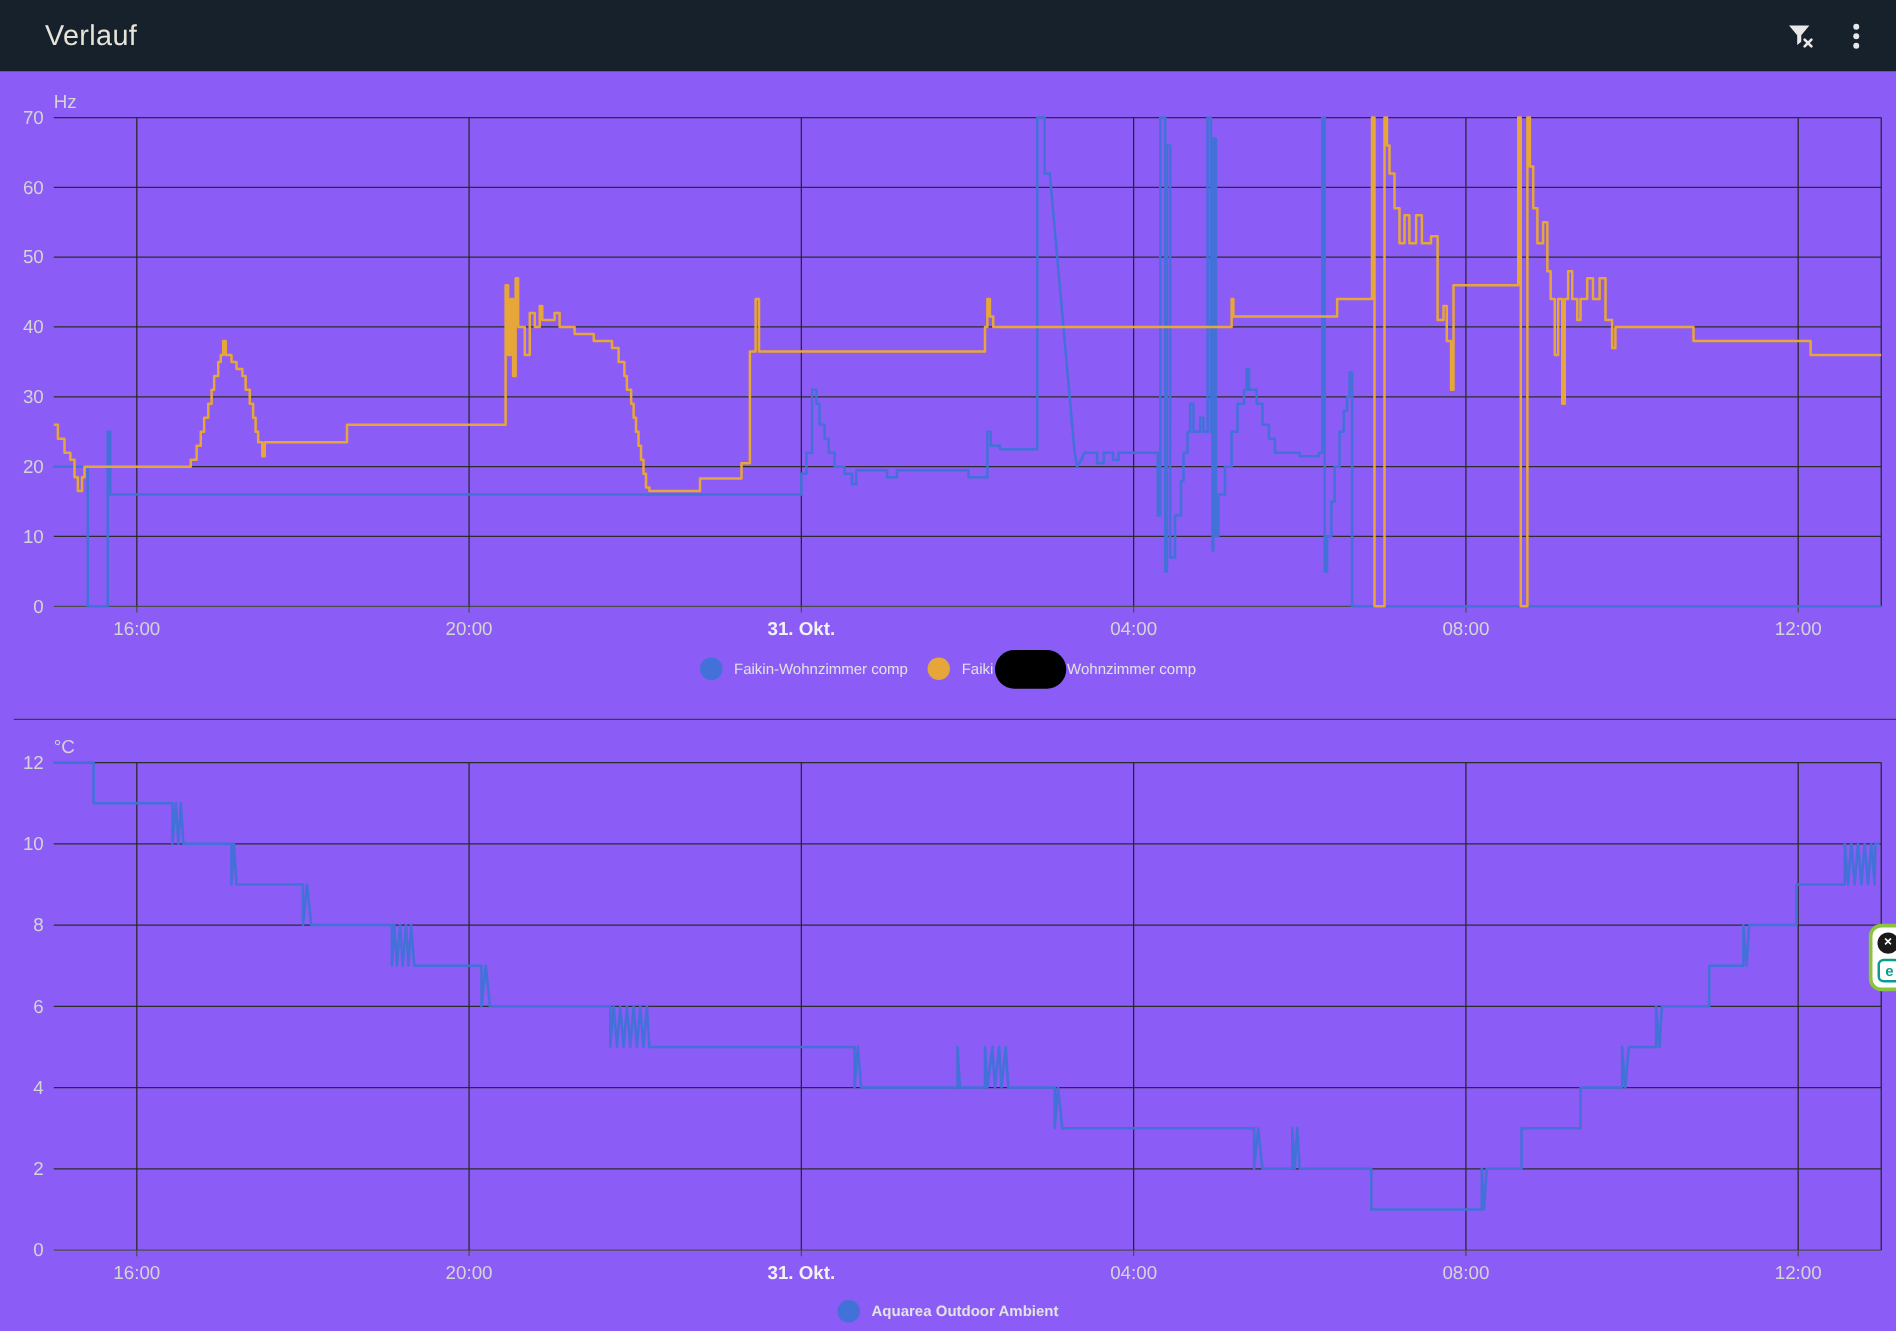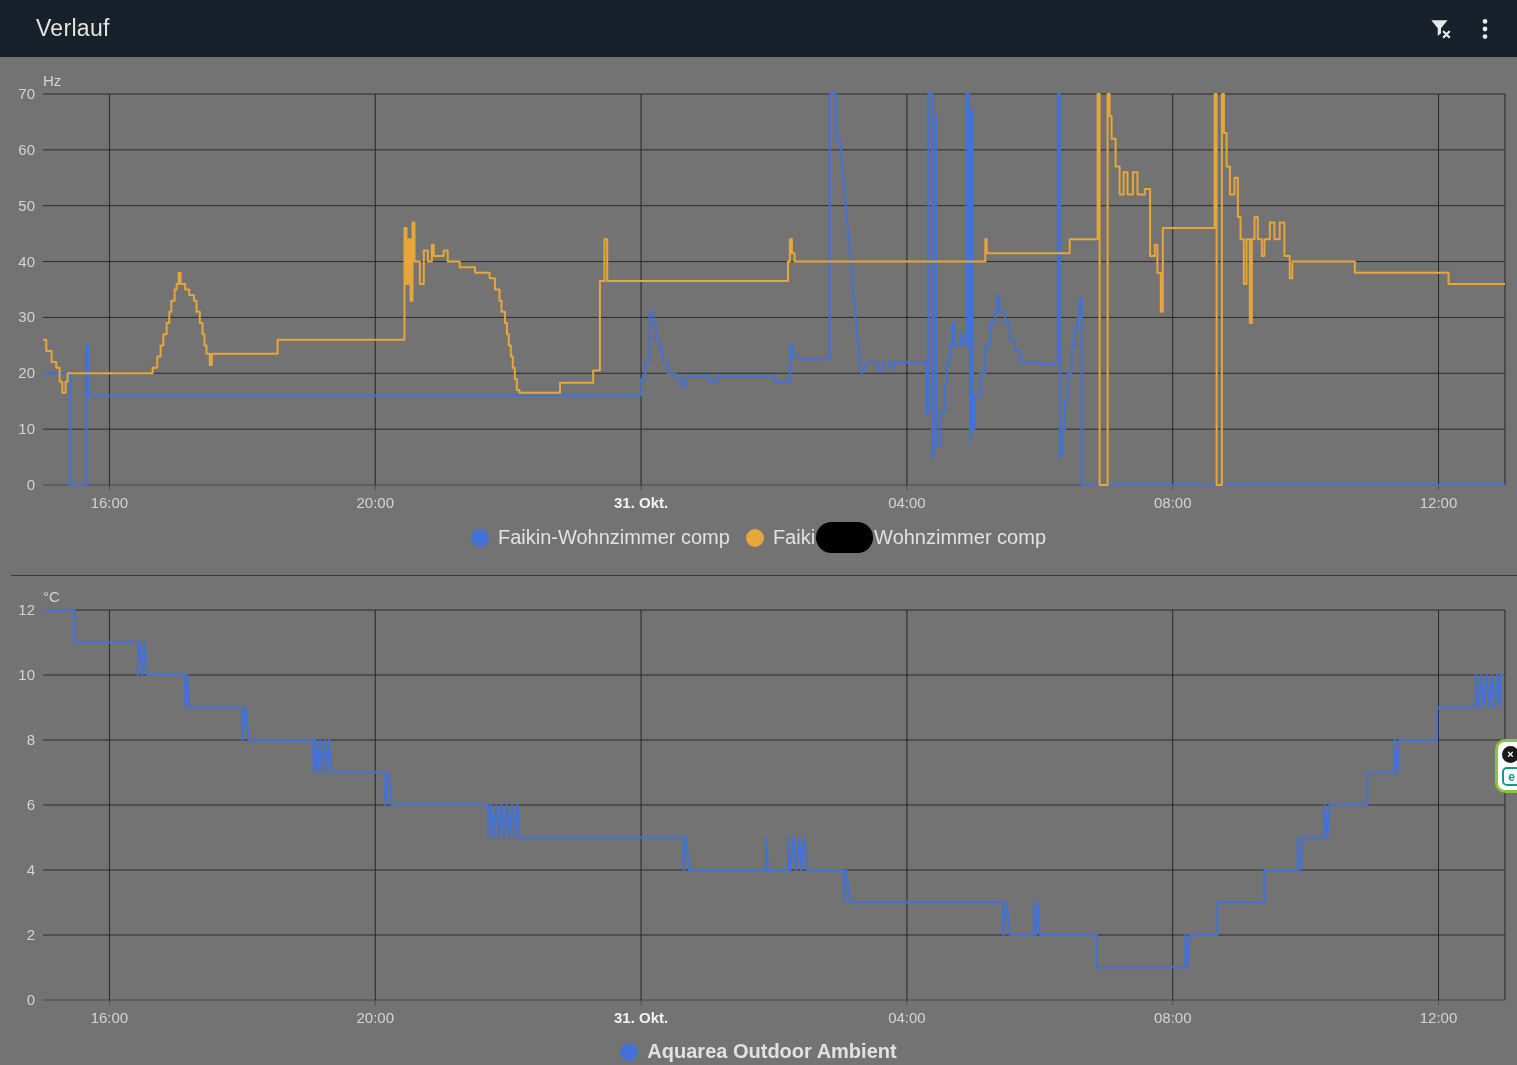--- a/index.html
+++ b/index.html
@@ -1,26 +1,26 @@
 <!DOCTYPE html>
 <html><head>
 <meta charset="utf-8">
 <style>
   html,body{margin:0;padding:0;background:#111;}
-  .page{position:relative;width:1517px;height:1065px;background:#737373;overflow:hidden;
+  .page{position:relative;width:1517px;height:1065px;background:#8b5cf6;overflow:hidden;
         font-family:"Liberation Sans",sans-serif;}
   header{position:absolute;top:0;left:0;right:0;height:57px;background:#16212c;
          display:flex;align-items:center;padding:0 10px 0 36px;box-sizing:border-box;z-index:5;}
   header h1{font-size:23px;font-weight:400;color:#e8e3d9;margin:0;flex:1;letter-spacing:.3px;}
   .icon-btn{background:none;border:none;width:44px;height:44px;display:grid;place-items:center;
             cursor:pointer;padding:0;}
   svg.charts{position:absolute;left:0;top:0;z-index:1;}
   svg text{font-family:"Liberation Sans",sans-serif;}
   .legend{position:absolute;left:0;width:100%;display:flex;justify-content:center;gap:16px;
-          color:#e2e2e2;font-size:20px;z-index:4;}
+          color:#e2e2e2;font-size:12px;z-index:4;}
   .legend-top{top:526px;}
   .legend-bottom{top:1040px;font-weight:bold;}
   .legend-item{display:flex;align-items:center;cursor:pointer;}
   .dot{width:18px;height:18px;border-radius:50%;margin-right:9px;flex:0 0 auto;}
   .redaction{width:57px;height:31px;border-radius:16px;background:#000;display:inline-block;
              margin:-7px 1px;flex:0 0 auto;}
   .divider{position:absolute;top:575px;left:11px;right:0;height:1px;background:#3c3c3c;z-index:3;}
   .eset-widget{position:absolute;top:739px;right:-26px;width:34px;padding:4px;background:#fff;
                border:3px solid #8ac440;border-radius:10px;display:flex;flex-direction:column;
                gap:4px;align-items:flex-start;z-index:6;}

